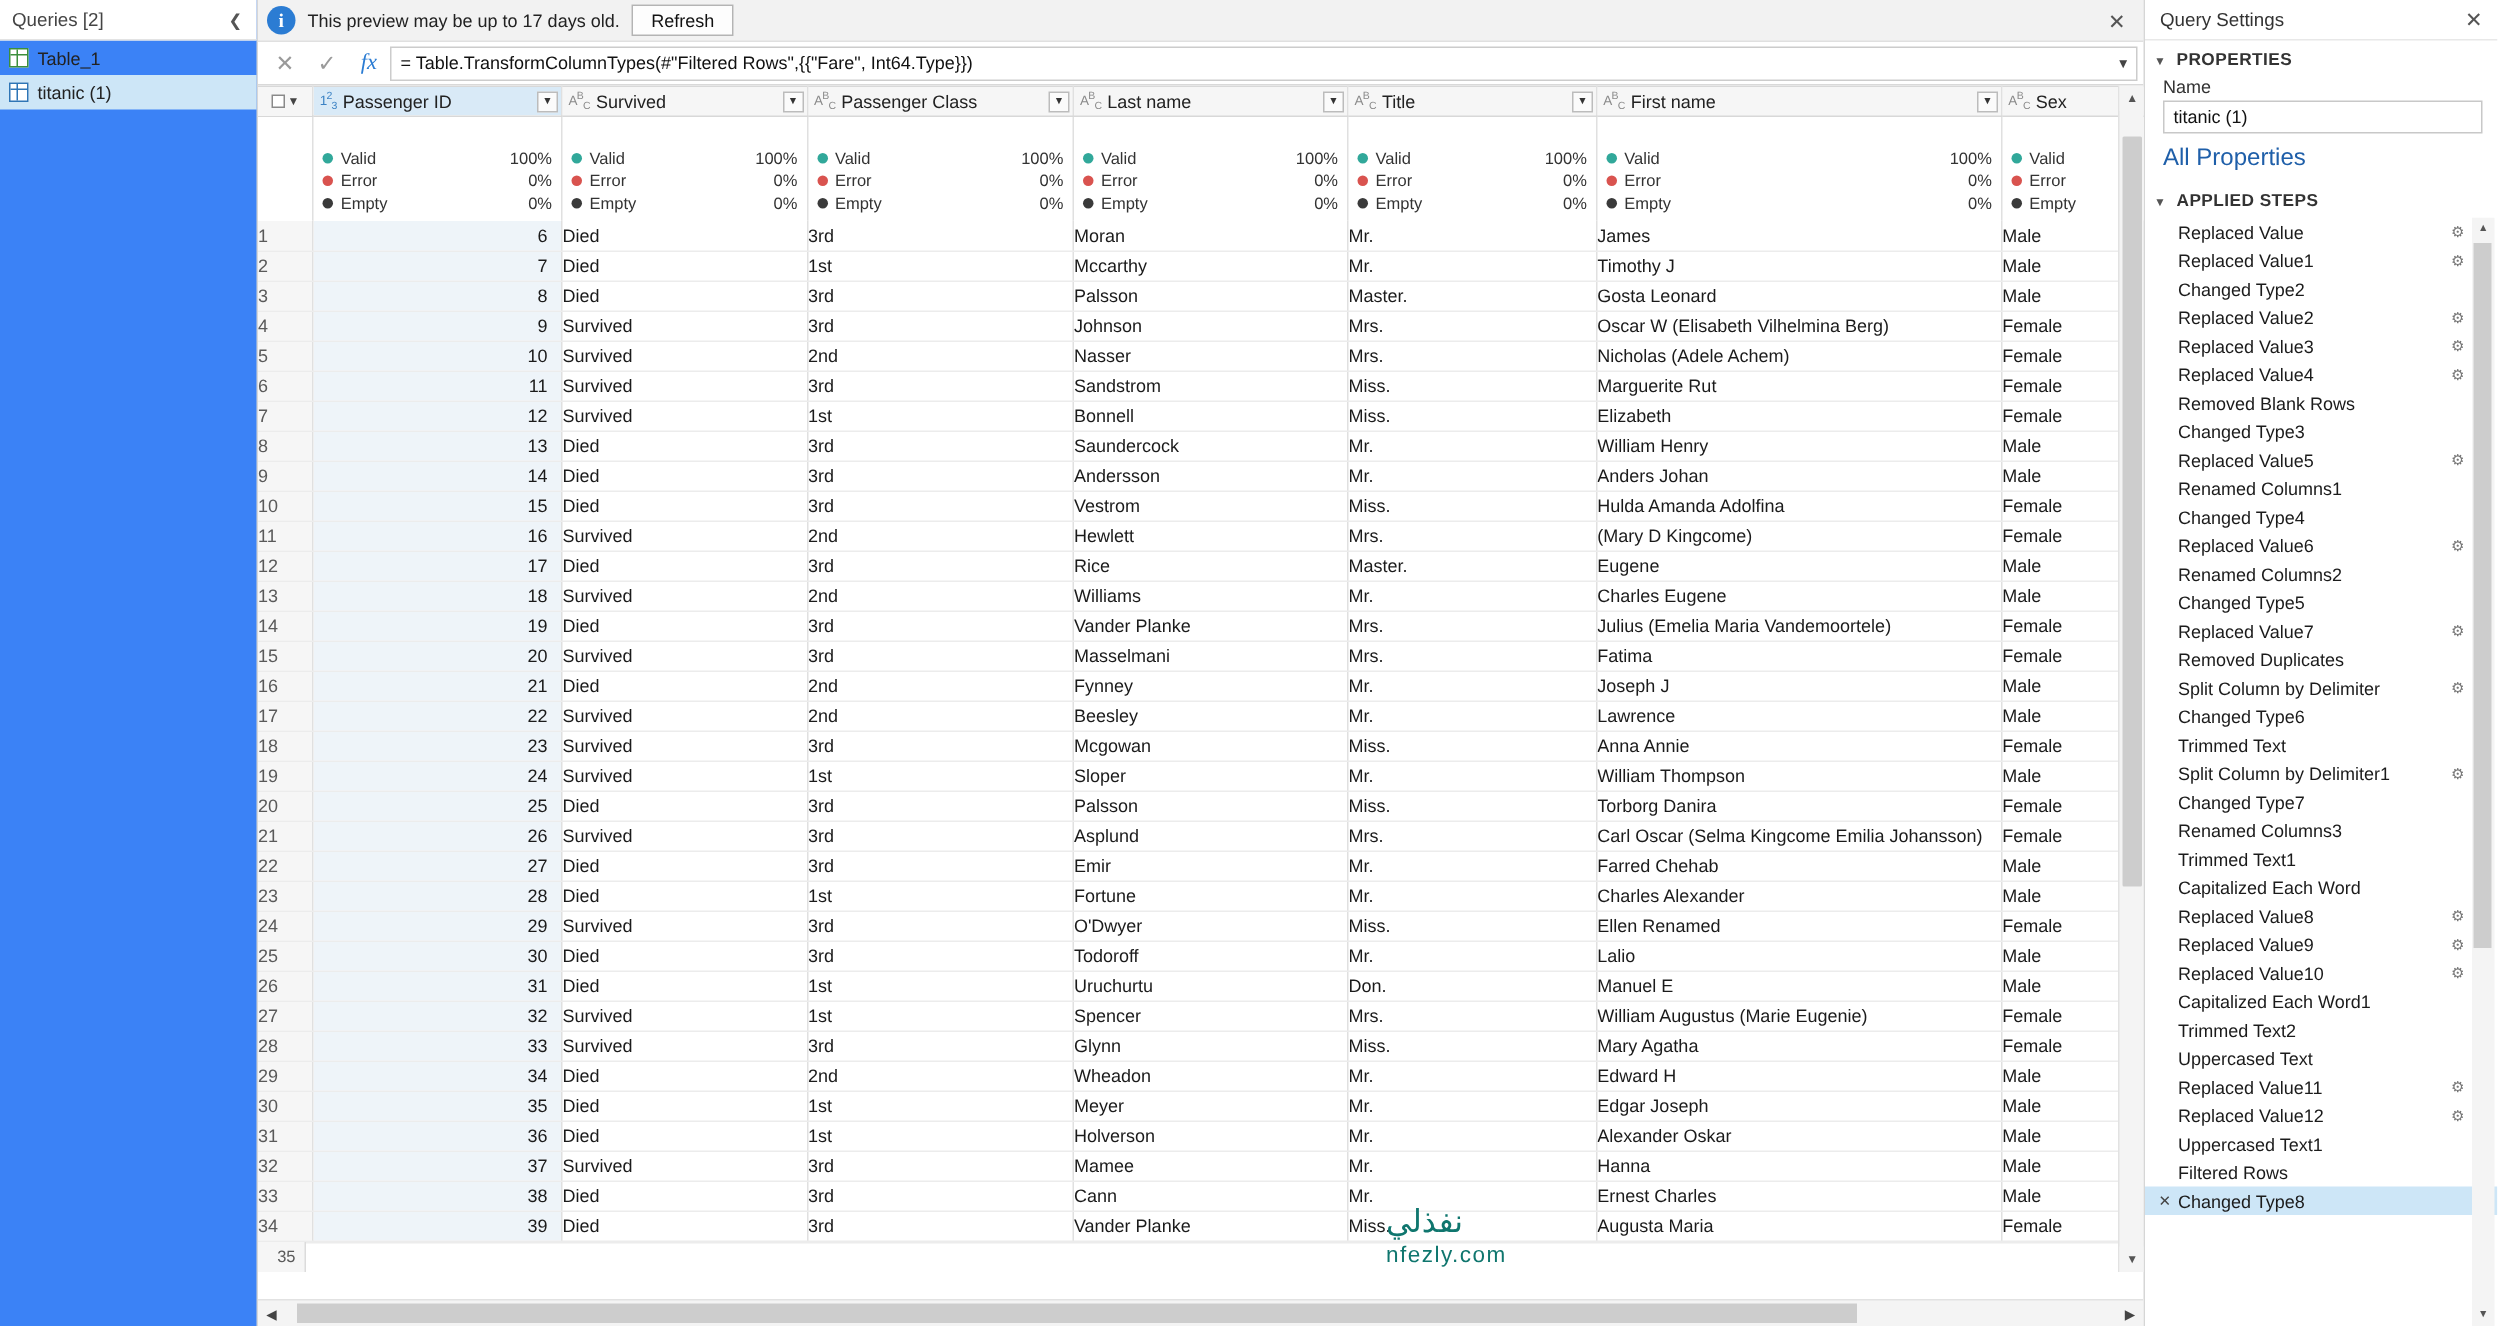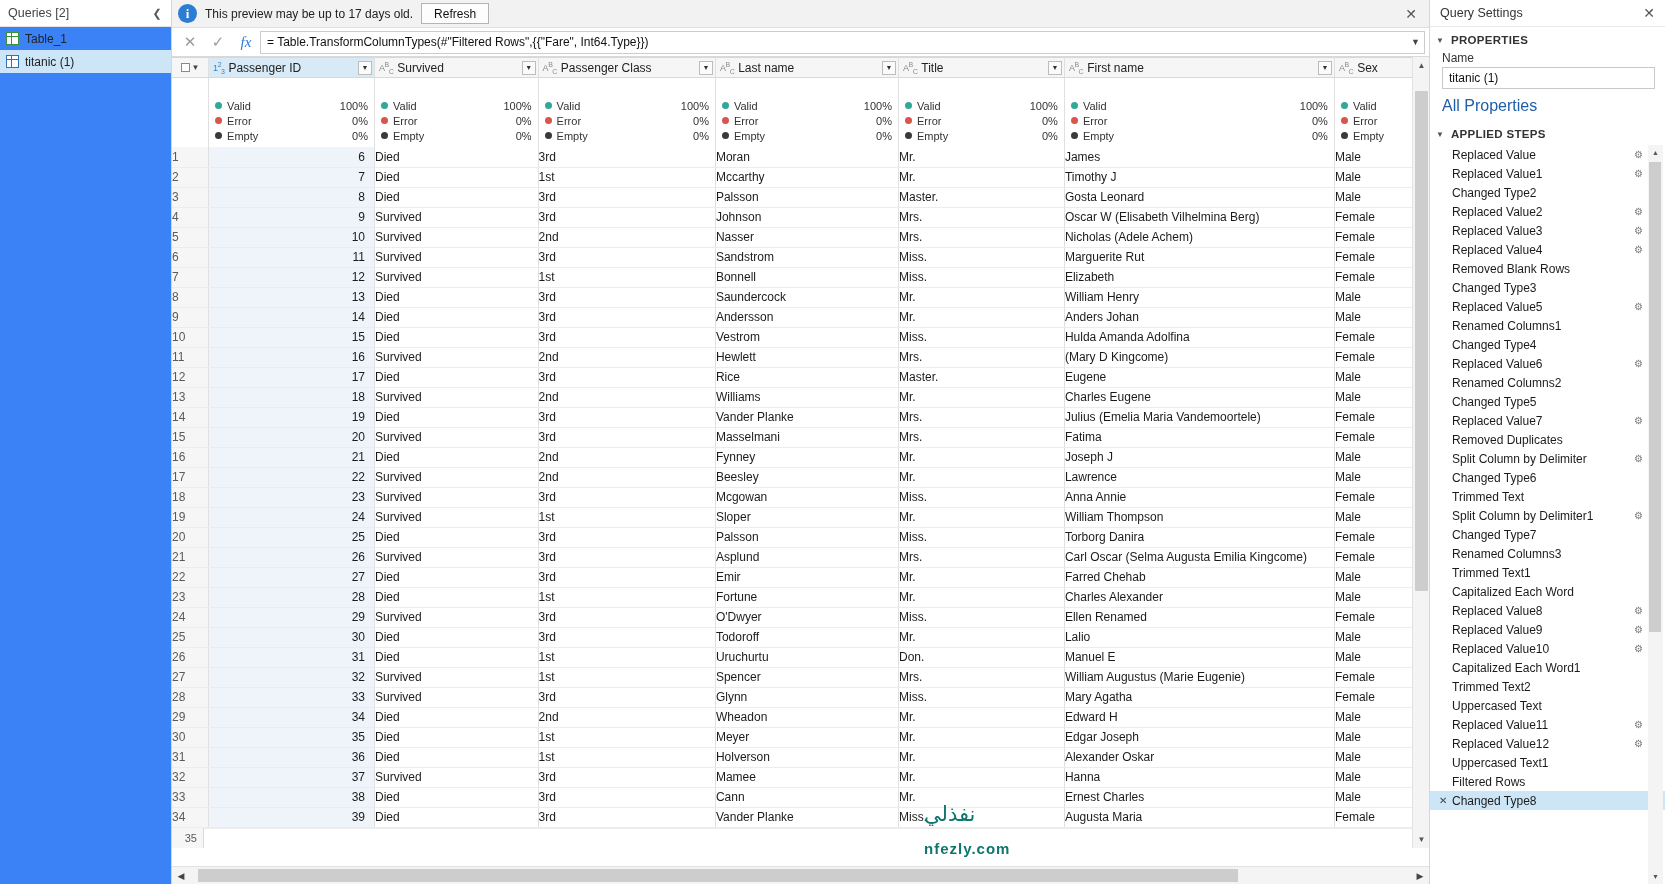--- a/index.html
+++ b/index.html
@@ -387,22 +387,21 @@
     user-select: none;
   }
   #watermark .wm-ar {
     font-size: 21px;
     letter-spacing: 2px;
     font-family: "DejaVu Sans", sans-serif;
   }
   #watermark .wm-en {
     font-size: 15px;
     letter-spacing: 1px;
-    margin-top: 14px;
-    font-weight: bold;
+    margin-top: 2px;
   }
 
   
   #settings-pane {
     width: 236px;
     flex: 0 0 236px;
     height: 884px;
     background: #ffffff;
     border-left: 1px solid #d6d6d6;
     display: flex;
@@ -953,21 +952,21 @@
                 <td>Torborg Danira</td>
                 <td>Female</td>
               </tr>
               <tr>
                 <td class="rownum">21</td>
                 <td class="pid">26</td>
                 <td>Survived</td>
                 <td>3rd</td>
                 <td>Asplund</td>
                 <td>Mrs.</td>
-                <td>Carl Oscar (Selma Augusta Emilia Kingcome)</td>
+                <td>Carl Oscar (Selma Kingcome Emilia Johansson)</td>
                 <td>Female</td>
               </tr>
               <tr>
                 <td class="rownum">22</td>
                 <td class="pid">27</td>
                 <td>Died</td>
                 <td>3rd</td>
                 <td>Emir</td>
                 <td>Mr.</td>
                 <td>Farred Chehab</td>

